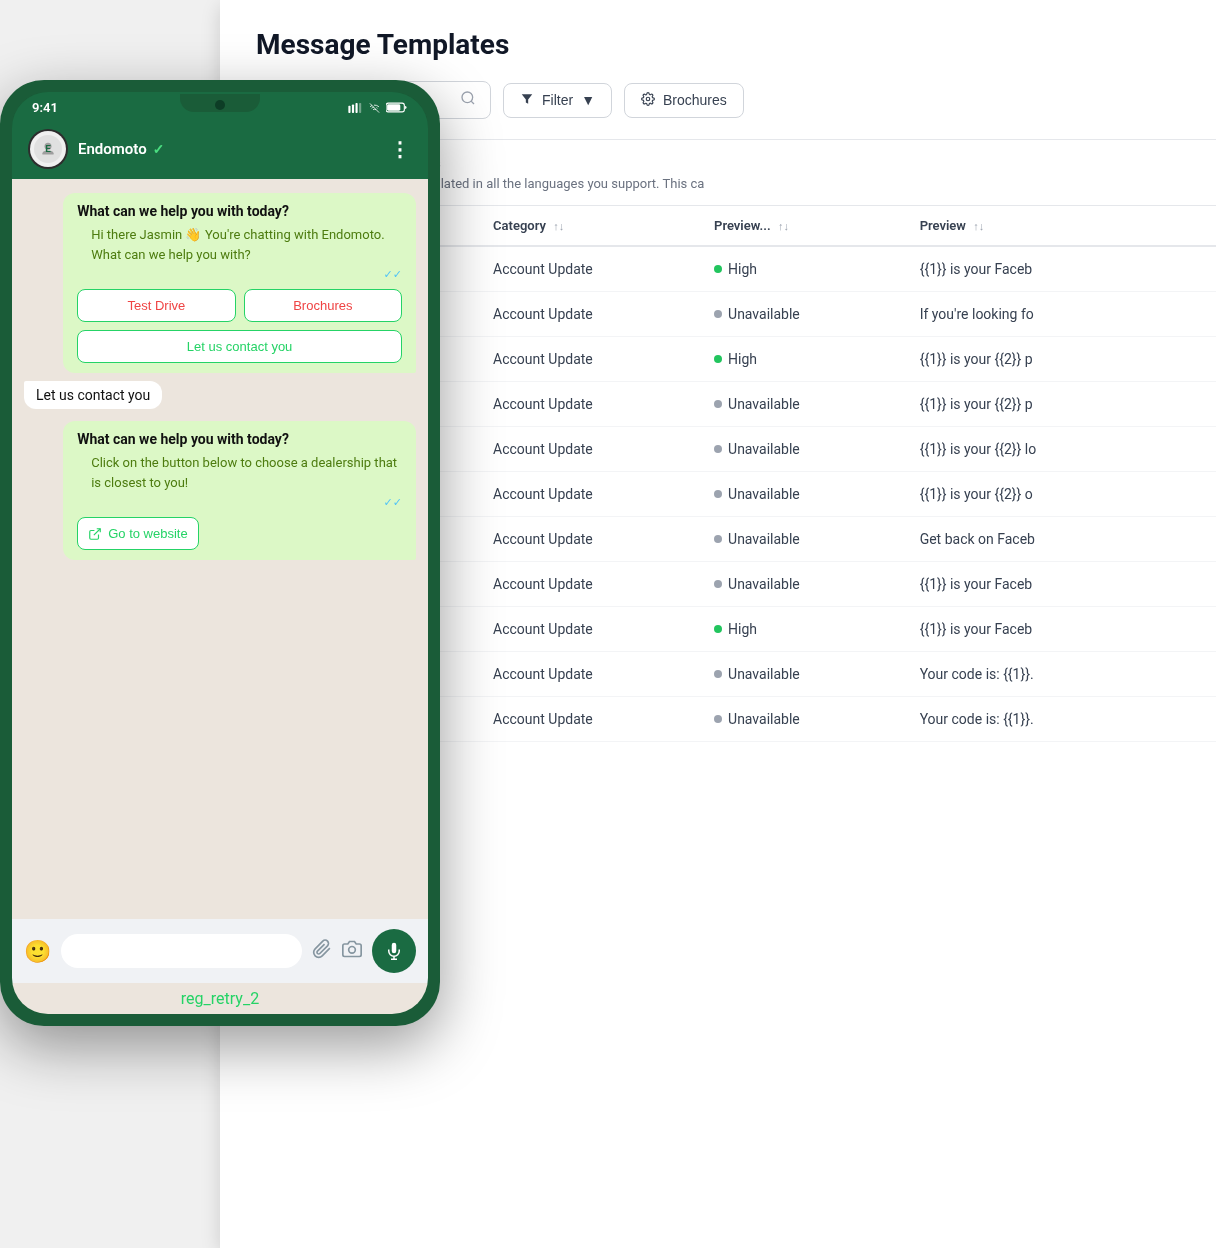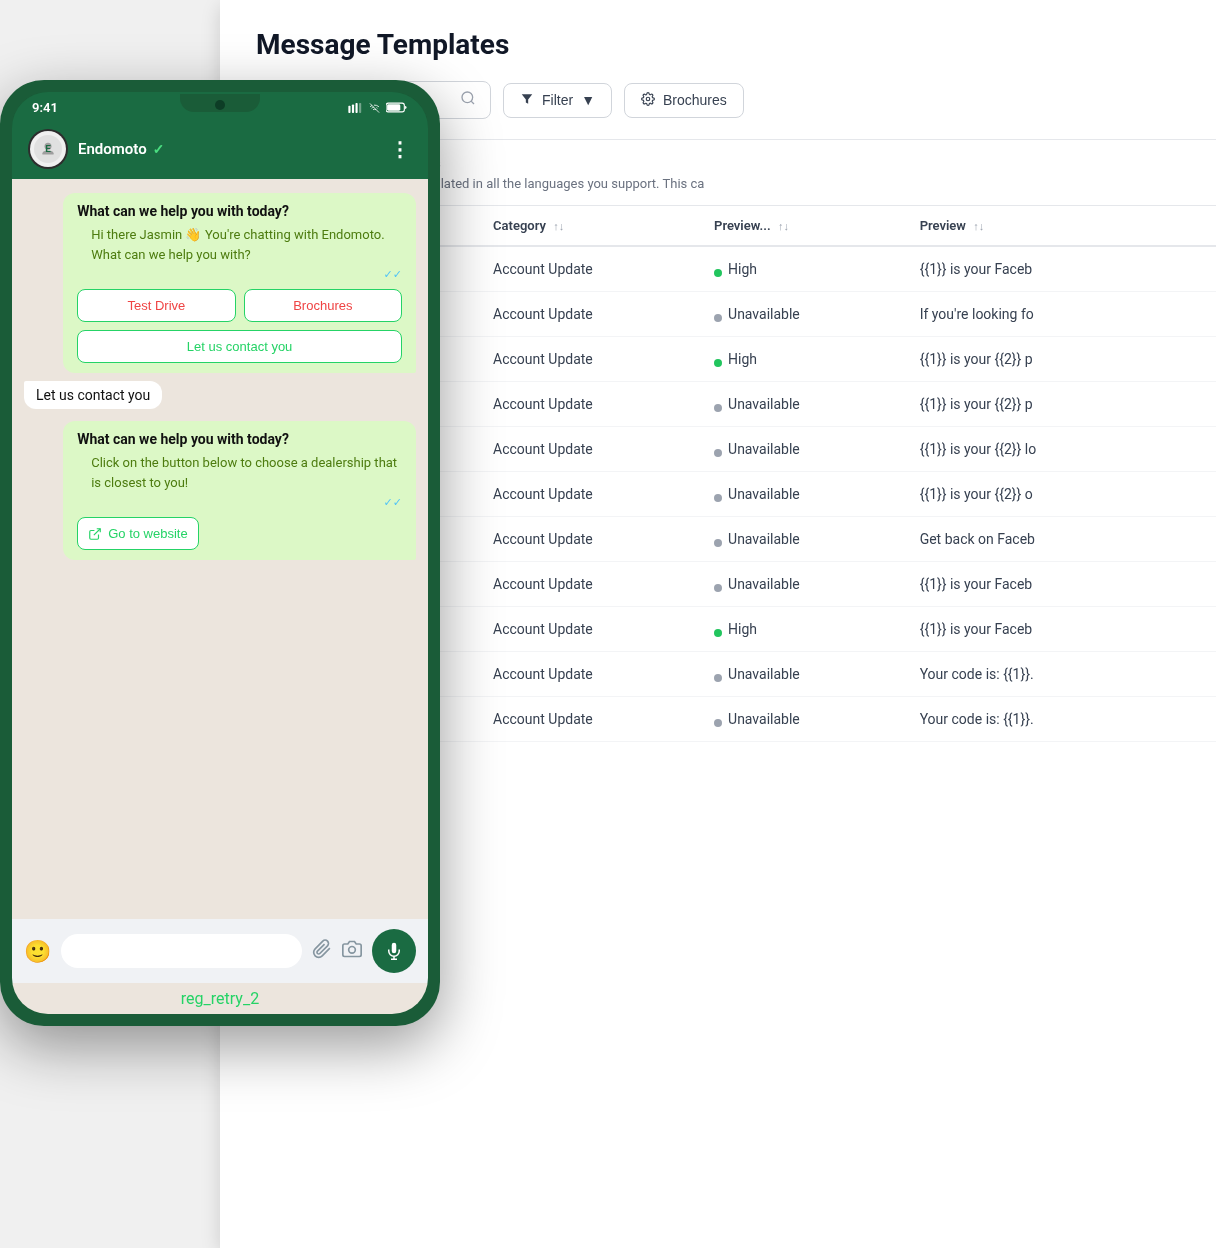--- a/index.html
+++ b/index.html
@@ -130,21 +130,21 @@
     }
 
     .sort-icon {
       font-size: 11px;
       color: #9ca3af;
       margin-left: 4px;
     }
 
     .quality-badge {
       display: flex;
-      align-items: flex-end;
+      align-items: center;
       gap: 6px;
       font-size: 14px;
     }
 
     .dot {
       width: 8px;
       height: 8px;
       border-radius: 50%;
       display: inline-block;
     }

